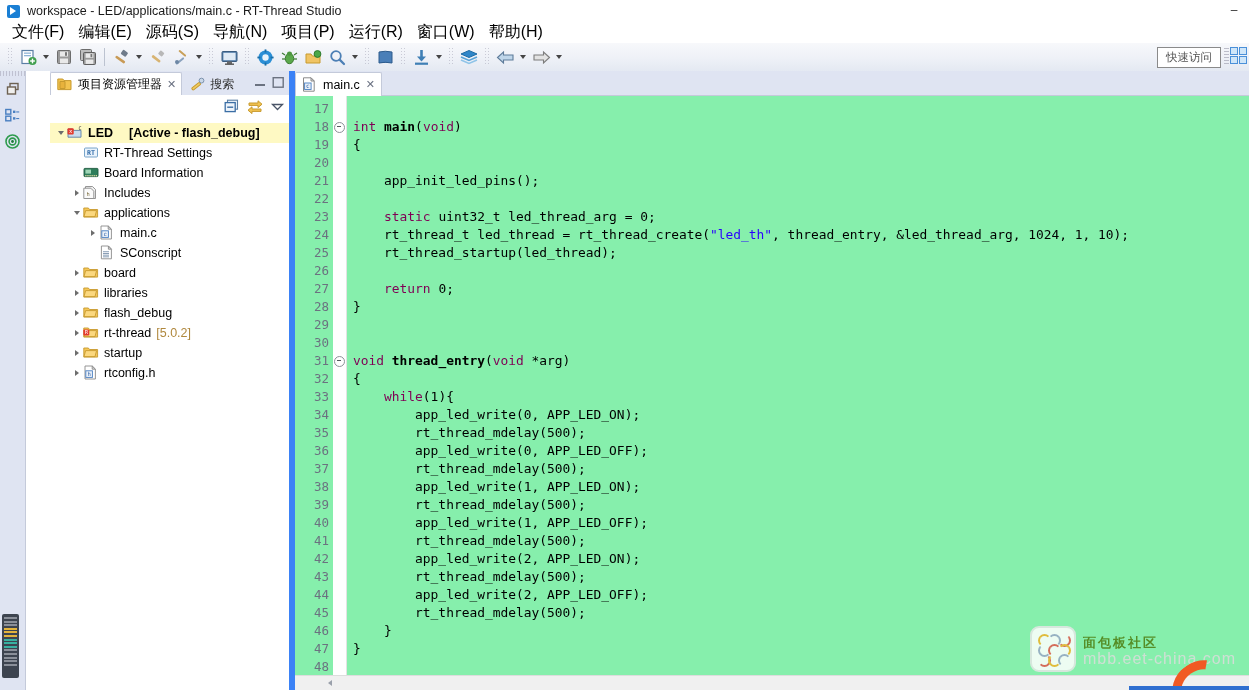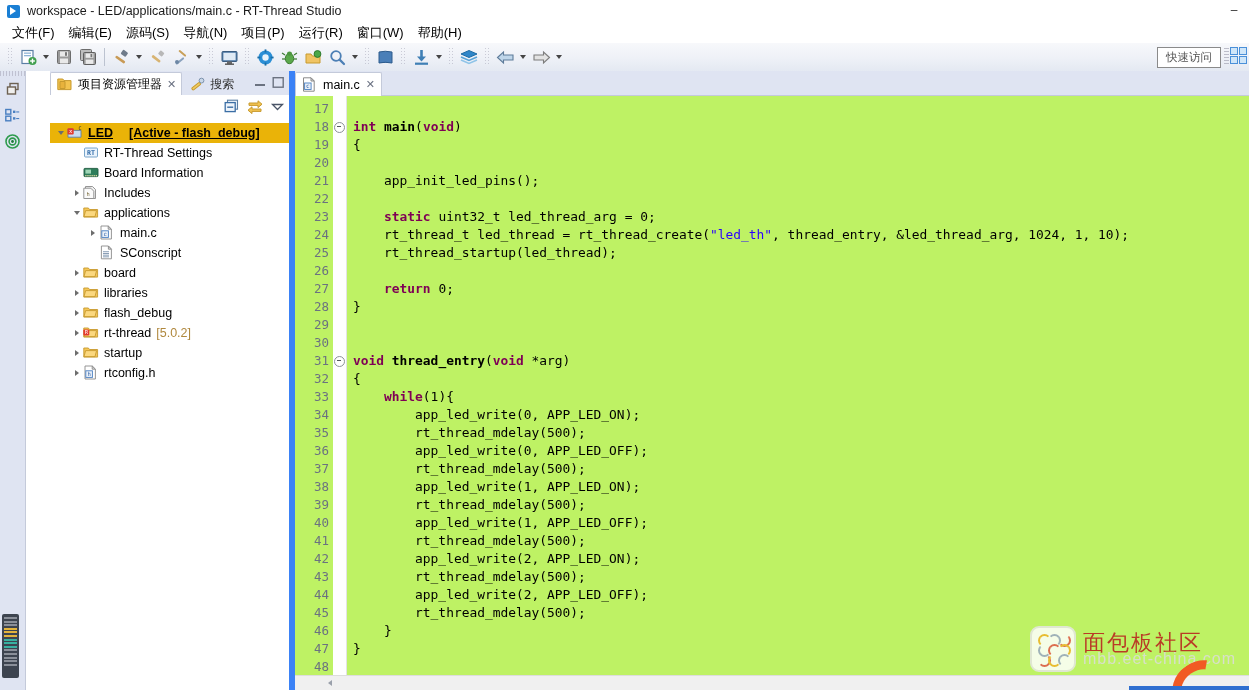--- a/index.html
+++ b/index.html
@@ -18,21 +18,21 @@
   }
   .title-ico{width:15px;height:15px;margin-right:6px;position:relative;flex:0 0 auto;}
   .title-ico .sq{position:absolute;left:1px;top:1px;width:13px;height:13px;background:#1a7fd4;border-radius:2px;}
   .title-ico .tri{position:absolute;left:4px;top:3px;width:0;height:0;border-left:6px solid #ffffff;border-top:4px solid transparent;border-bottom:4px solid transparent;}
   .title-text{font-size:12.5px;color:#1a1a1a;white-space:nowrap;}
   .win-btns{position:absolute;right:2px;top:0;display:flex;}
   .win-btn{width:26px;height:20px;display:flex;align-items:center;justify-content:center;color:#333;font-size:12px;}
 
   
   .menubar{height:21px;background:#ffffff;display:flex;align-items:center;padding-left:5px;}
-  .menu-item{padding:2px 7px;font-size:13px;color:#000;white-space:nowrap;}
+  .menu-item{padding:2px 7px;font-size:16px;color:#000;white-space:nowrap;}
 
   
   .toolbar{
     height:28px;background:linear-gradient(to bottom,#f7f8fb 0%,#eef1f7 55%,#e4e9f2 100%);
     border-bottom:1px solid #c9cfdb;display:flex;align-items:center;padding-left:4px;position:relative;
   }
   .tb-grip{width:6px;height:18px;margin:0 3px;background:
       repeating-linear-gradient(to bottom,#aab 0 1px,transparent 1px 3px),
       repeating-linear-gradient(to bottom,#aab 0 1px,transparent 1px 3px);
     background-size:1px 100%,1px 100%;background-position:1px 0,4px 0;background-repeat:no-repeat;opacity:.55;}
@@ -72,62 +72,62 @@
   .ex-tab{height:23px;display:flex;align-items:center;padding:0 5px 0 6px;font-size:12px;background:#ffffff;
     border-top:1px solid #c4cada;border-left:1px solid #c4cada;border-right:1px solid #c4cada;border-radius:2px 2px 0 0;position:relative;top:1px;}
   .ex-tab.inactive{background:transparent;border-color:transparent;color:#333;font-family:Liberation Serif, serif;}
   .ex-tab .close{margin-left:5px;color:#6a7182;font-size:11px;}
   .ex-tools{position:absolute;right:2px;top:3px;display:flex;align-items:center;gap:1px;}
   .ex-tool{width:17px;height:17px;display:flex;align-items:center;justify-content:center;}
   .ex-toolbar2{height:26px;background:#ffffff;position:relative;}
   .ex-toolbar2 .grp{position:absolute;right:3px;top:3px;display:flex;align-items:center;gap:6px;}
   .tree{flex:1;overflow:hidden;padding-top:2px;font-size:12.5px;}
   .row{height:20px;display:flex;align-items:center;white-space:nowrap;padding-left:4px;}
-  .row.sel{background:#eab308;text-decoration:underline;}
+  .row.sel{background:#fef9c3;}
   .arrow{width:13px;height:20px;display:flex;align-items:center;justify-content:center;flex:0 0 auto;}
   .arrow.right:after{content:"";border-left:4px solid #6d6d6d;border-top:3.5px solid transparent;border-bottom:3.5px solid transparent;}
   .arrow.down:after{content:"";border-top:4px solid #6d6d6d;border-left:3.5px solid transparent;border-right:3.5px solid transparent;}
   .ico{width:17px;height:16px;margin-right:4px;flex:0 0 auto;position:relative;}
   .lbl{color:#000;}
   .lbl.bold{font-weight:bold;}
   .lbl.dim{color:#b0883e;margin-left:5px;}
 
   
   .editor{flex:1;display:flex;flex-direction:column;background:#ffffff;min-width:0;}
   .ed-tabs{height:24px;background:#dfe4f2;display:flex;align-items:flex-end;border-bottom:1px solid #c4cada;}
   .ed-tab{height:23px;display:flex;align-items:center;padding:0 6px;background:#ffffff;
     border-top:1px solid #c4cada;border-left:1px solid #c4cada;border-right:1px solid #c4cada;
     border-radius:2px 2px 0 0;position:relative;top:1px;font-size:12.5px;}
   .ed-tab .close{margin-left:6px;color:#6a7182;font-size:11px;}
-  .code-wrap{flex:1;display:flex;position:relative;overflow:hidden;background:#bef264;}
+  .code-wrap{flex:1;display:flex;position:relative;overflow:hidden;background:#86efac;}
   .gutter{width:38px;flex:0 0 auto;text-align:right;padding-right:4px;box-sizing:border-box;
     color:#6b7280;font-family:"DejaVu Sans Mono","Liberation Mono",monospace;font-size:12.5px;padding-top:4px;}
   .fold{width:13px;flex:0 0 auto;border-right:1px solid #e3e3e3;padding-top:4px;background:#fff;position:relative;}
   .fold .fm{height:18px;display:flex;align-items:center;justify-content:center;}
   .fold .fm span{width:9px;height:9px;border:1px solid #8d9199;border-radius:50%;display:block;position:relative;background:#fff;}
   .fold .fm span:after{content:"";position:absolute;left:1.5px;top:3px;width:4px;height:1px;background:#55595f;}
   .code{flex:1;padding-top:4px;padding-left:6px;font-family:"DejaVu Sans Mono","Liberation Mono",monospace;
     font-size:12.9px;white-space:pre;overflow:hidden;min-width:0;}
   .ln{height:18px;line-height:18px;}
   .gl{height:18px;line-height:18px;}
-  .kw{color:#7f0055;font-weight:bold;}
+  .kw{color:#7f0055;font-weight:normal;}
   .str{color:#2a00ff;}
   .pl{color:#000;}
 
   
   .hscroll{height:14px;background:#f0f0f0;border-top:1px solid #ddd;position:relative;}
   .hscroll .lbtn{position:absolute;left:30px;top:2px;width:10px;height:10px;}
   .hscroll .lbtn:after{content:"";position:absolute;left:3px;top:2px;border-right:4px solid #9aa0ab;border-top:3px solid transparent;border-bottom:3px solid transparent;}
 
   
   .wm{position:absolute;right:13px;bottom:18px;display:flex;align-items:center;opacity:.85;pointer-events:none;}
   .wm-box{width:42px;height:42px;border:2px solid #e6e6e6;border-radius:9px;position:relative;background:#fff;overflow:hidden;}
   .wm-box .c{position:absolute;width:9px;height:9px;border:2.2px solid;border-radius:50%;border-right-color:transparent!important;border-bottom-color:transparent!important;}
   .wm-txt{margin-left:7px;}
-  .wm-txt .t1{font-size:22px;color:#b91c1c;letter-spacing:2px;font-weight:normal;line-height:20px;}
+  .wm-txt .t1{font-size:13px;color:#4d7c0f;letter-spacing:2px;font-weight:bold;line-height:20px;}
   .wm-txt .t2{font-size:16px;color:#dcdcdc;letter-spacing:1px;line-height:12px;}
   .wm-c{position:absolute;right:26px;bottom:-6px;width:52px;height:40px;}
   .wm-c:before{content:"";position:absolute;left:0;top:6px;width:38px;height:28px;border:9px solid #f15a24;border-radius:50%;border-right-color:transparent;border-bottom-color:transparent;transform:rotate(-35deg);}
   .blue-bar{position:absolute;right:0;bottom:0;height:4px;width:120px;background:#2f6fd0;}
 
   svg{display:block;}
 </style>
 </head>
 <body>
 

